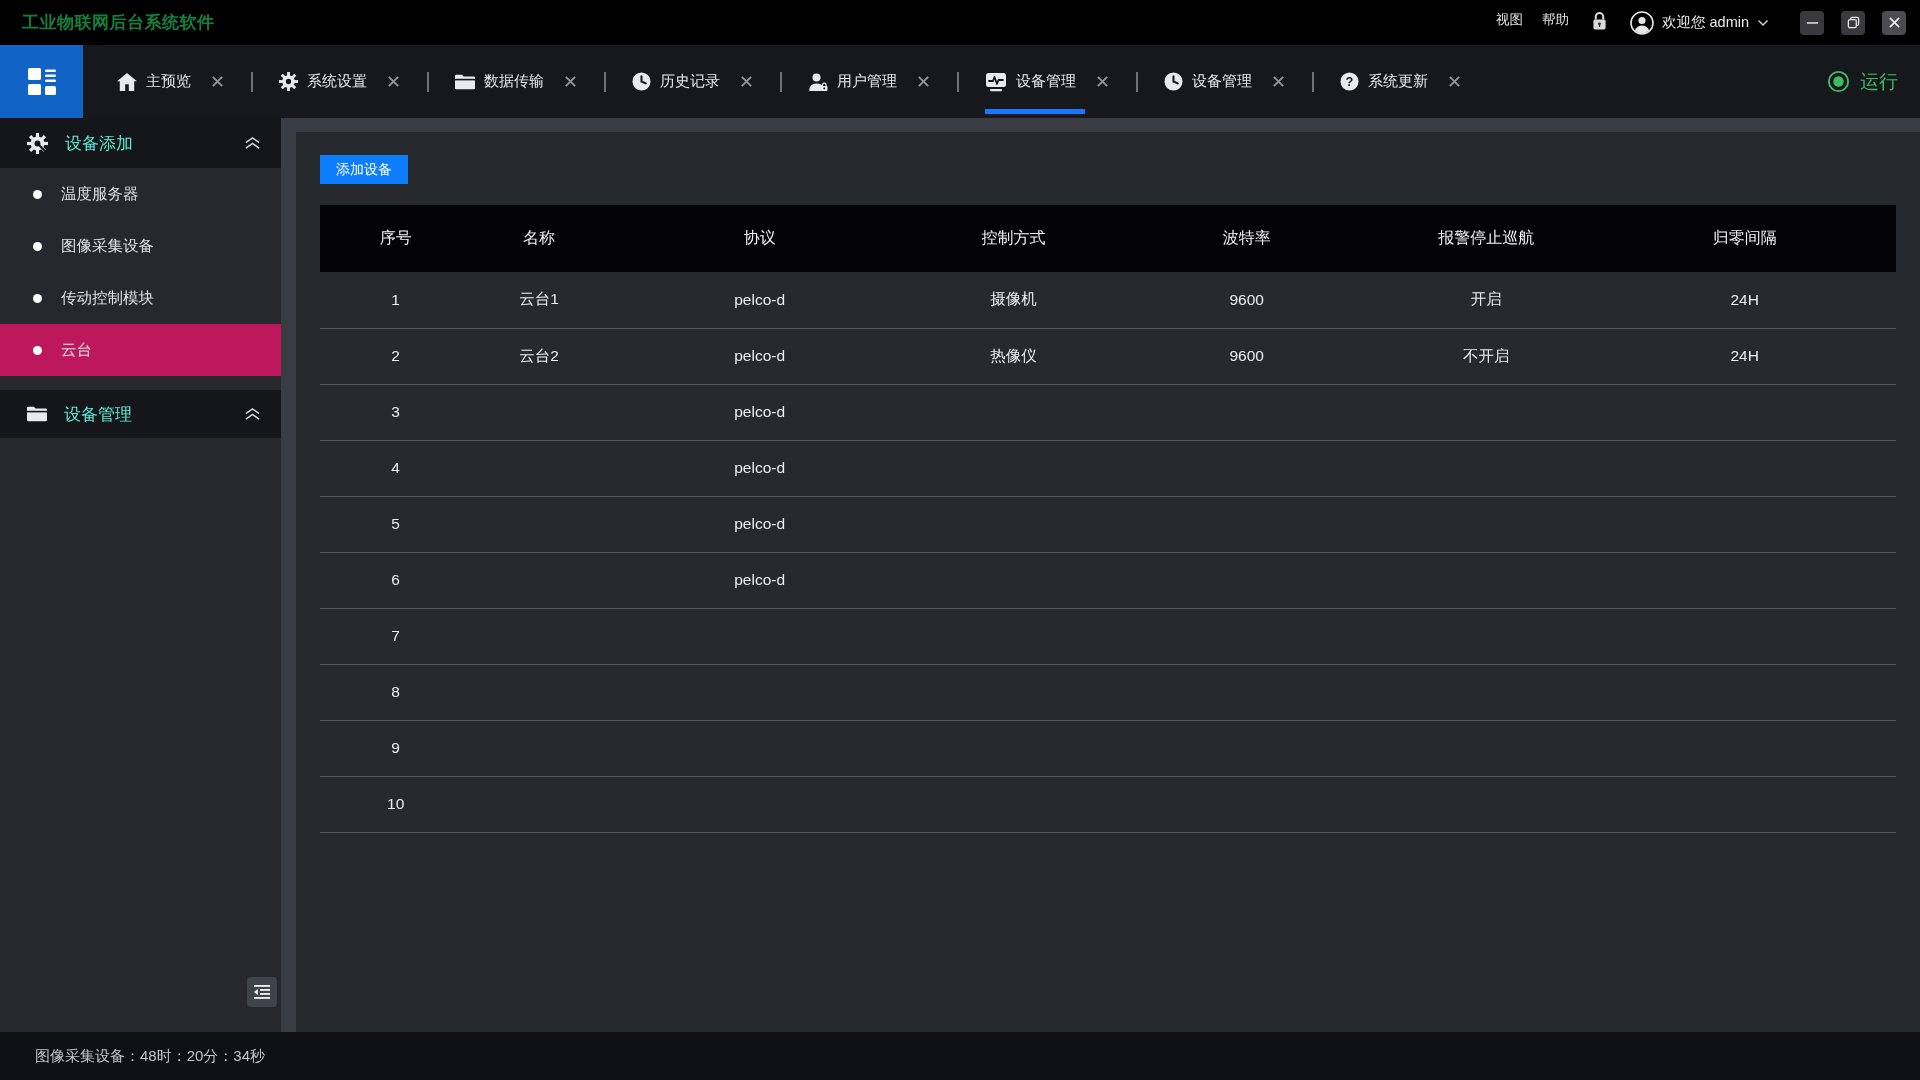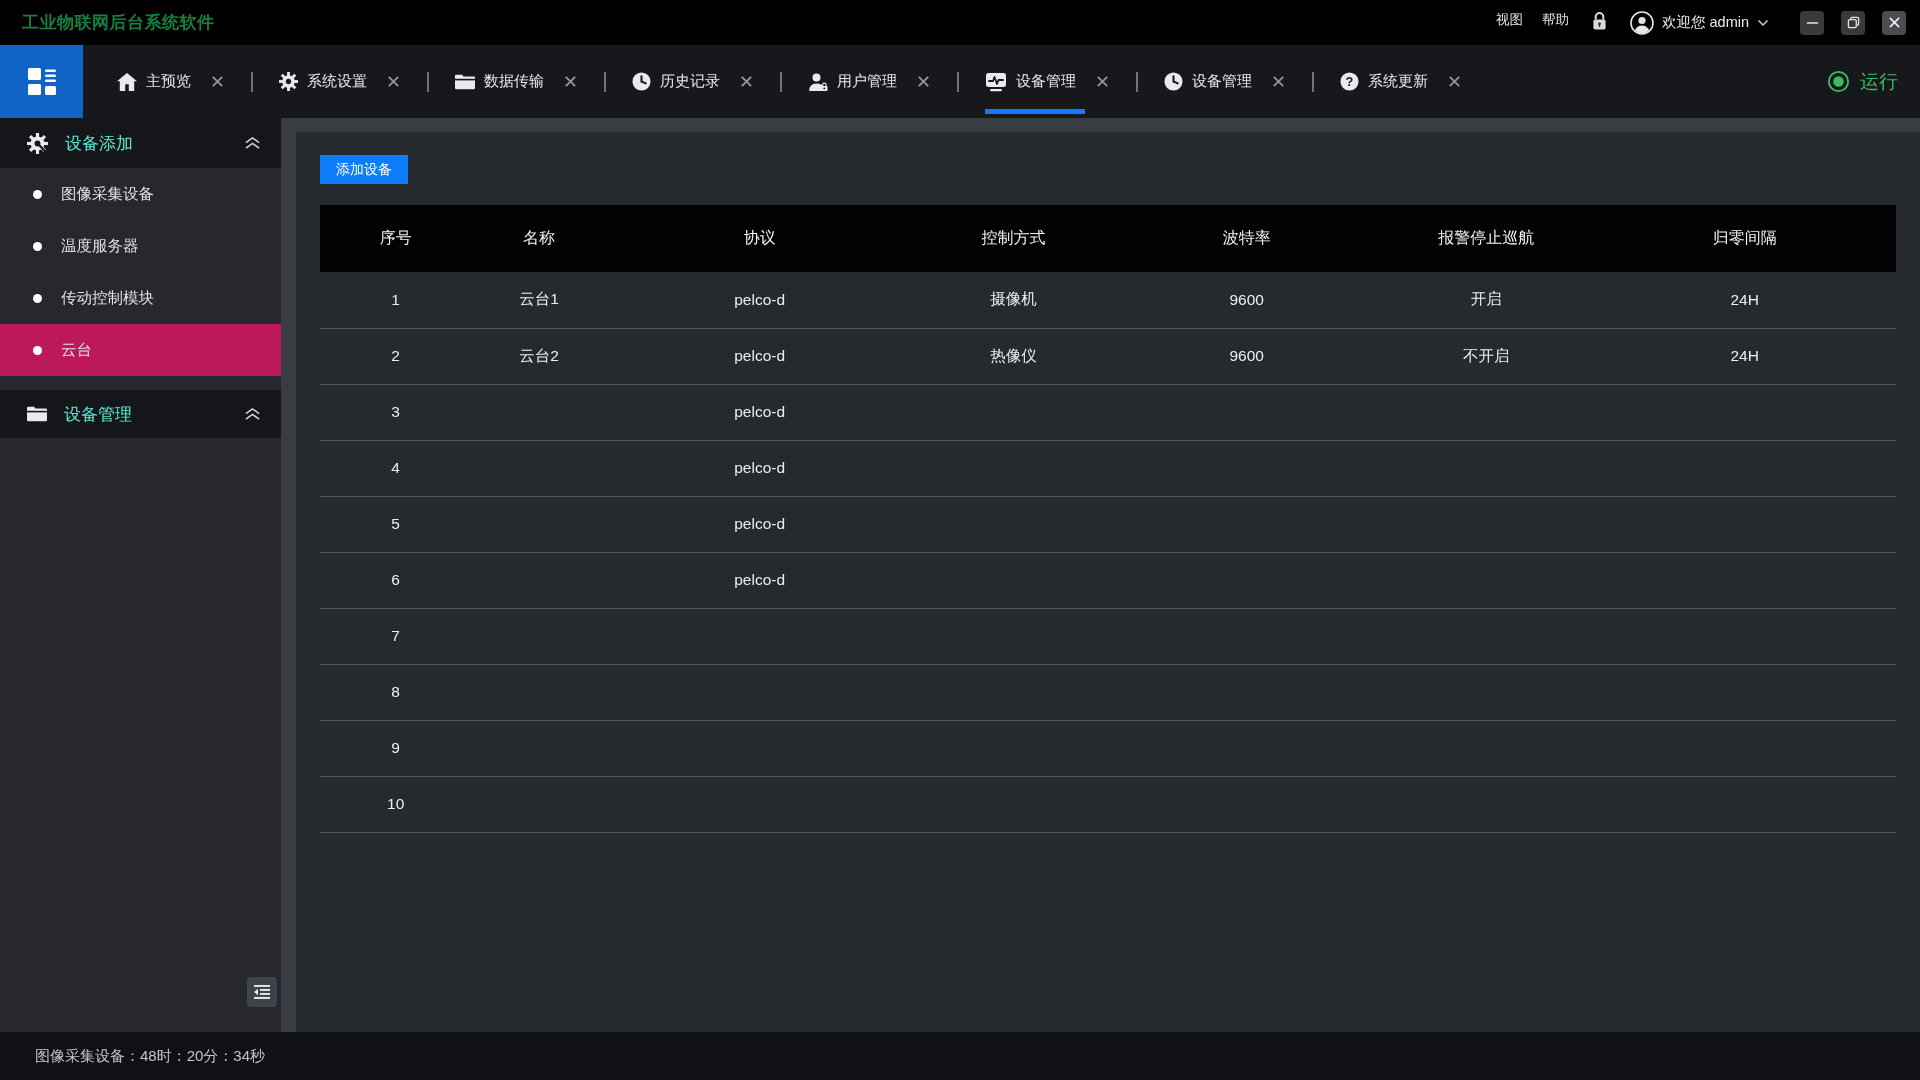--- a/index.html
+++ b/index.html
@@ -281,25 +281,25 @@
           <span class="chev">
             <svg width="17" height="14" viewBox="0 0 18 14">
               <path d="M2 6.5 L9 1.5 16 6.5" stroke="#d4d7da" stroke-width="1.6" fill="none"></path>
               <path d="M2 12.5 L9 7.5 16 12.5" stroke="#d4d7da" stroke-width="1.6" fill="none"></path>
             </svg>
           </span>
         </div>
         <div class="side-items">
           <div class="side-item">
             <span class="bullet"></span>
-            <span>图像采集设备</span>
+            <span>温度服务器</span>
           </div>
           <div class="side-item">
             <span class="bullet"></span>
-            <span>温度服务器</span>
+            <span>图像采集设备</span>
           </div>
           <div class="side-item">
             <span class="bullet"></span>
             <span>传动控制模块</span>
           </div>
           <div class="side-item selected">
             <span class="bullet"></span>
             <span>云台</span>
           </div>
         </div>

